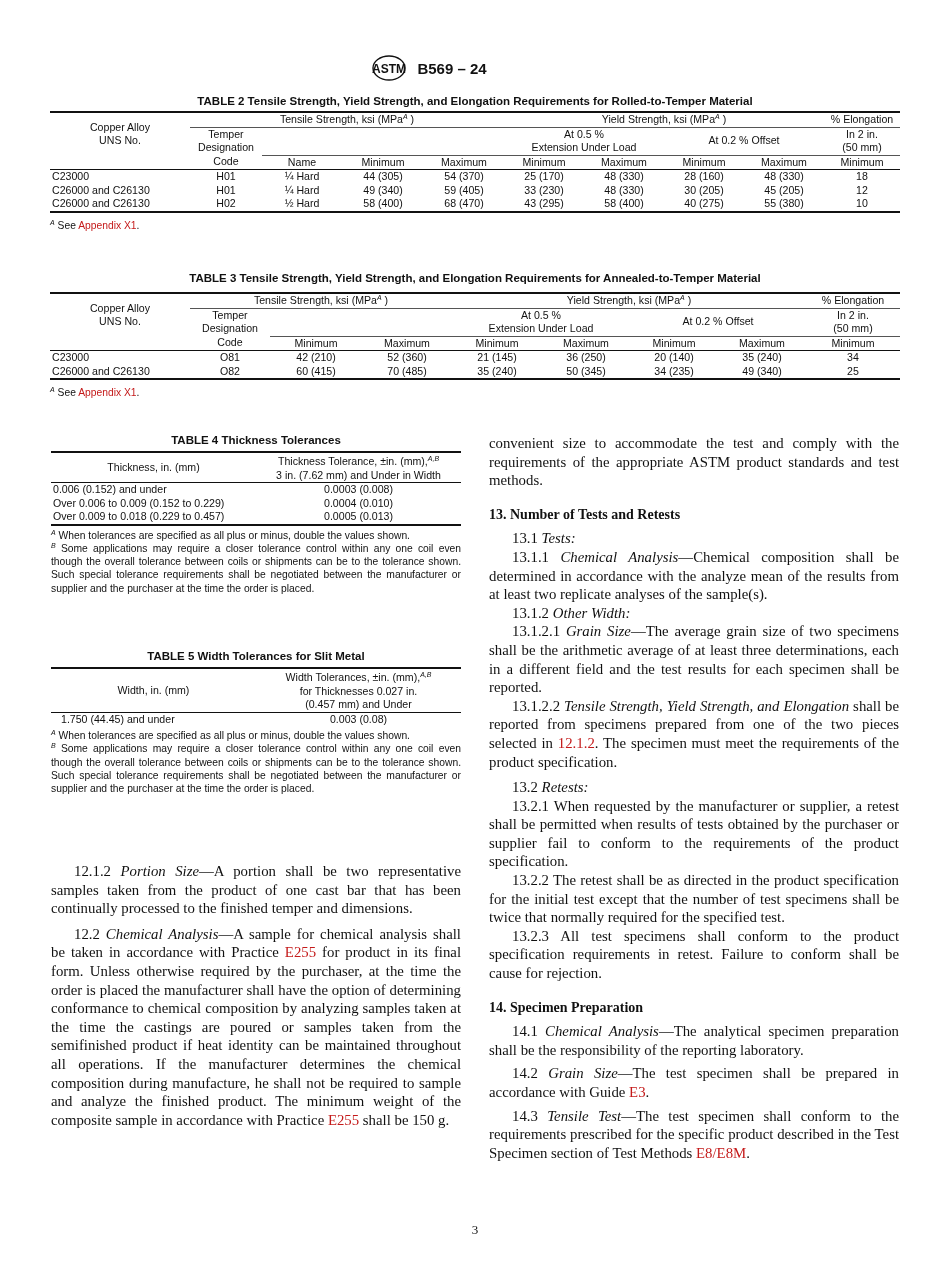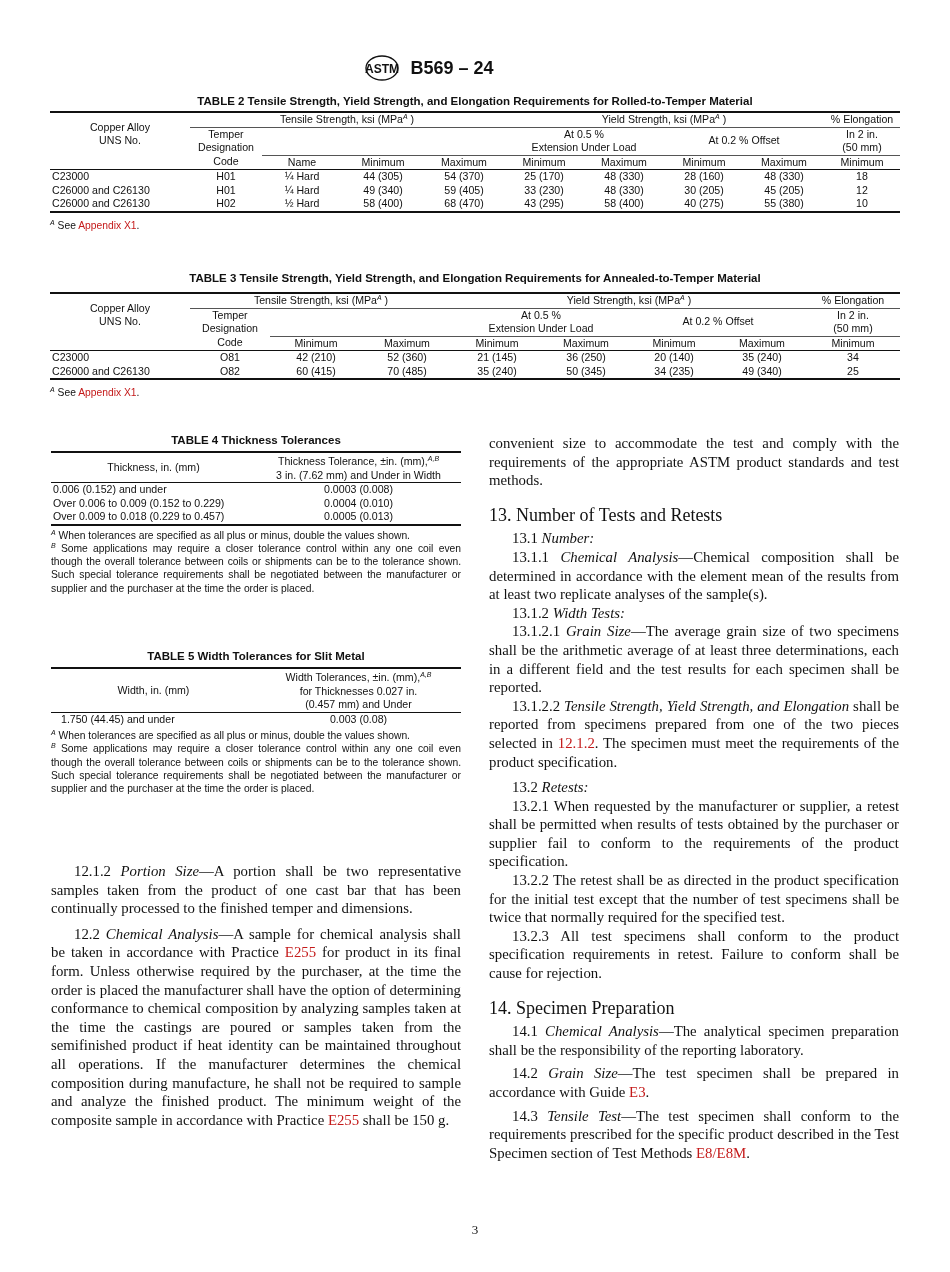--- a/index.html
+++ b/index.html
@@ -2,37 +2,37 @@
 <html><head>
 <meta charset="utf-8">
 <style>
   * { box-sizing: border-box; margin: 0; padding: 0; }
   html, body { width: 950px; height: 1272px; background: #ffffff; }
   body { position: relative; font-family: "Liberation Serif", serif; color: #111; }
   a, .link { color: #c41a1a; text-decoration: none; }
 
   .header { position: absolute; top: 54px; left: 0; width: 858px; text-align: center; }
   .header .logo { display: inline-block; width: 36px; height: 28px; vertical-align: middle; margin-right: 6px; }
-  .header .doc-id { display: inline-block; vertical-align: middle; font-family: "Liberation Sans", sans-serif; font-weight: bold; font-size: 18px; }
+  .header .doc-id { display: inline-block; vertical-align: middle; font-family: "Liberation Sans", sans-serif; font-weight: bold; font-size: 15px; }
 
   .tbl-title { font-family: "Liberation Sans", sans-serif; font-weight: bold; font-size: 11.5px; text-align: center; }
   table.spec { border-collapse: collapse; font-family: "Liberation Sans", sans-serif; font-size: 10.6px; }
   table.spec td, table.spec th { font-weight: normal; padding: 0 2px; line-height: 13.5px; text-align: center; white-space: nowrap; }
   table.spec td.l { text-align: left; }
   table.spec tr.toprule td { border-top: 2px solid #111; }
   table.spec .bline { border-bottom: 1px solid #555; }
   table.spec tr.head-end td { border-bottom: 1px solid #111; }
   table.spec tr.last td { border-bottom: 2px solid #111; }
   sup { font-size: 7px; font-style: italic; vertical-align: 4px; line-height: 0; }
   .fn { font-family: "Liberation Sans", sans-serif; font-size: 10.3px; line-height: 13.3px; text-align: justify; }
 
   .body-text { font-size: 14.8px; line-height: 18.6px; text-align: justify; }
   .body-text p { text-indent: 23px; }
   .body-text em { font-style: italic; }
-  .sec-head { font-weight: normal; font-size: 18px; }
+  .sec-head { font-weight: bold; font-size: 14px; }
   .page-num { position: absolute; top: 1222px; left: 0; width: 950px; text-align: center; font-size: 13px; }
 </style>
 </head>
 <body>
 
 <div class="header">
   <svg class="logo" viewBox="0 0 36 28">
     <ellipse cx="18" cy="14" rx="16" ry="12" fill="none" stroke="#111" stroke-width="1.4"></ellipse>
     <text x="18" y="19" text-anchor="middle" font-family="Liberation Sans, sans-serif" font-weight="bold" font-size="12" fill="#111">ASTM</text>
   </svg>
@@ -255,23 +255,23 @@
   </p>
   <p style="margin-bottom:7px;">
     <span>12.2</span> <em>Chemical Analysis</em><span>—A sample for chemical analysis shall be taken in accordance with Practice </span><span class="link">E255</span><span> for product in its final form. Unless otherwise required by the purchaser, at the time the order is placed the manufacturer shall have the option of determining conformance to chemical composition by analyzing samples taken at the time the castings are poured or samples taken from the semifinished product if heat identity can be maintained throughout all operations. If the manufacturer determines the chemical composition during manufacture, he shall not be required to sample and analyze the finished product. The minimum weight of the composite sample in accordance with Practice </span><span class="link">E255</span><span> shall be 150 g.</span>
   </p>
 </div>
 
 <div class="body-text" style="position:absolute; top:434px; left:489px; width:410px;">
   <div style="margin-bottom:16px;">convenient size to accommodate the test and comply with the requirements of the appropriate ASTM product standards and test methods.</div>
 
   <div class="sec-head" style="margin-bottom:5px;">13. Number of Tests and Retests</div>
-  <p><span>13.1</span> <em>Number:</em></p>
-  <p><span>13.1.1</span> <em>Chemical Analysis</em><span>—Chemical composition shall be determined in accordance with the element mean of the results from at least two replicate analyses of the sample(s).</span></p>
-  <p><span>13.1.2</span> <em>Width Tests:</em></p>
+  <p><span>13.1</span> <em>Tests:</em></p>
+  <p><span>13.1.1</span> <em>Chemical Analysis</em><span>—Chemical composition shall be determined in accordance with the analyze mean of the results from at least two replicate analyses of the sample(s).</span></p>
+  <p><span>13.1.2</span> <em>Other Width:</em></p>
   <p><span>13.1.2.1</span> <em>Grain Size</em><span>—The average grain size of two specimens shall be the arithmetic average of at least three determinations, each in a different field and the test results for each specimen shall be reported.</span></p>
   <p style="margin-bottom:7px;"><span>13.1.2.2</span> <em>Tensile Strength, Yield Strength, and Elongation</em><span> shall be reported from specimens prepared from one of the two pieces selected in </span><span class="link">12.1.2</span><span>. The specimen must meet the requirements of the product specification.</span></p>
   <p><span>13.2</span> <em>Retests:</em></p>
   <p><span>13.2.1</span> <span>When requested by the manufacturer or supplier, a retest shall be permitted when results of tests obtained by the purchaser or supplier fail to conform to the requirements of the product specification.</span></p>
   <p><span>13.2.2</span> <span>The retest shall be as directed in the product specification for the initial test except that the number of test specimens shall be twice that normally required for the specified test.</span></p>
   <p style="margin-bottom:16px;"><span>13.2.3</span> <span>All test specimens shall conform to the product specification requirements in retest. Failure to conform shall be cause for rejection.</span></p>
 
   <div class="sec-head" style="margin-bottom:5px;">14. Specimen Preparation</div>
   <p style="margin-bottom:5px;"><span>14.1</span> <em>Chemical Analysis</em><span>—The analytical specimen preparation shall be the responsibility of the reporting laboratory.</span></p>
   <p style="margin-bottom:5px;"><span>14.2</span> <em>Grain Size</em><span>—The test specimen shall be prepared in accordance with Guide </span><span class="link">E3</span><span>.</span></p>

